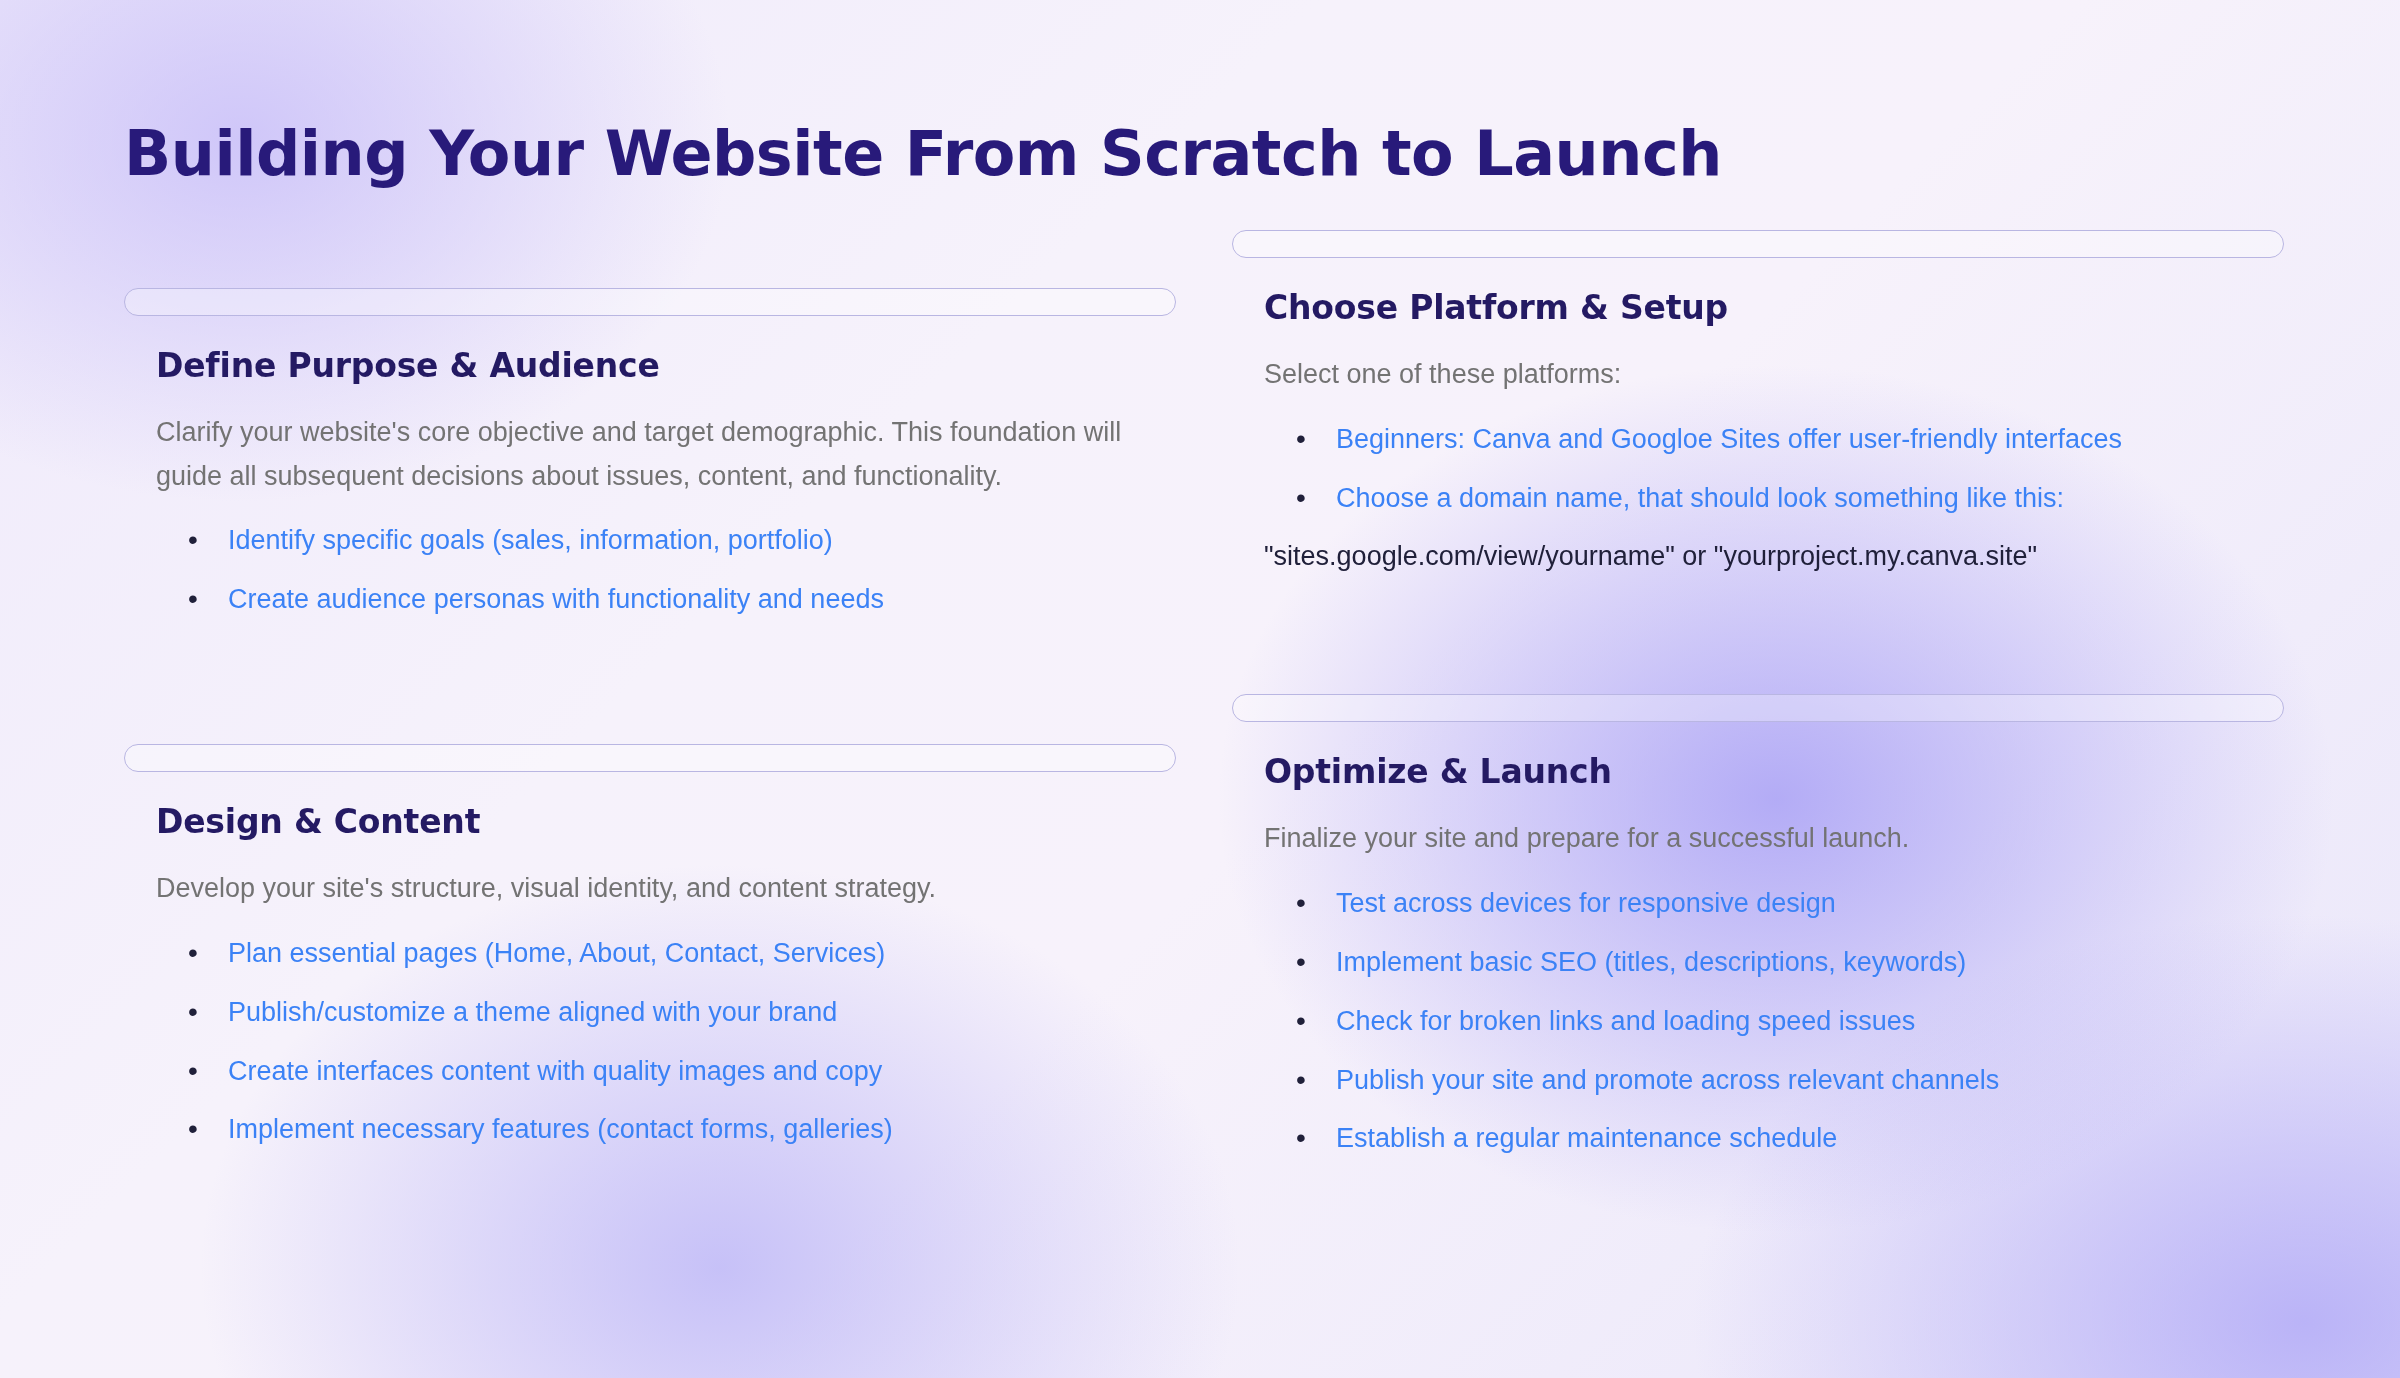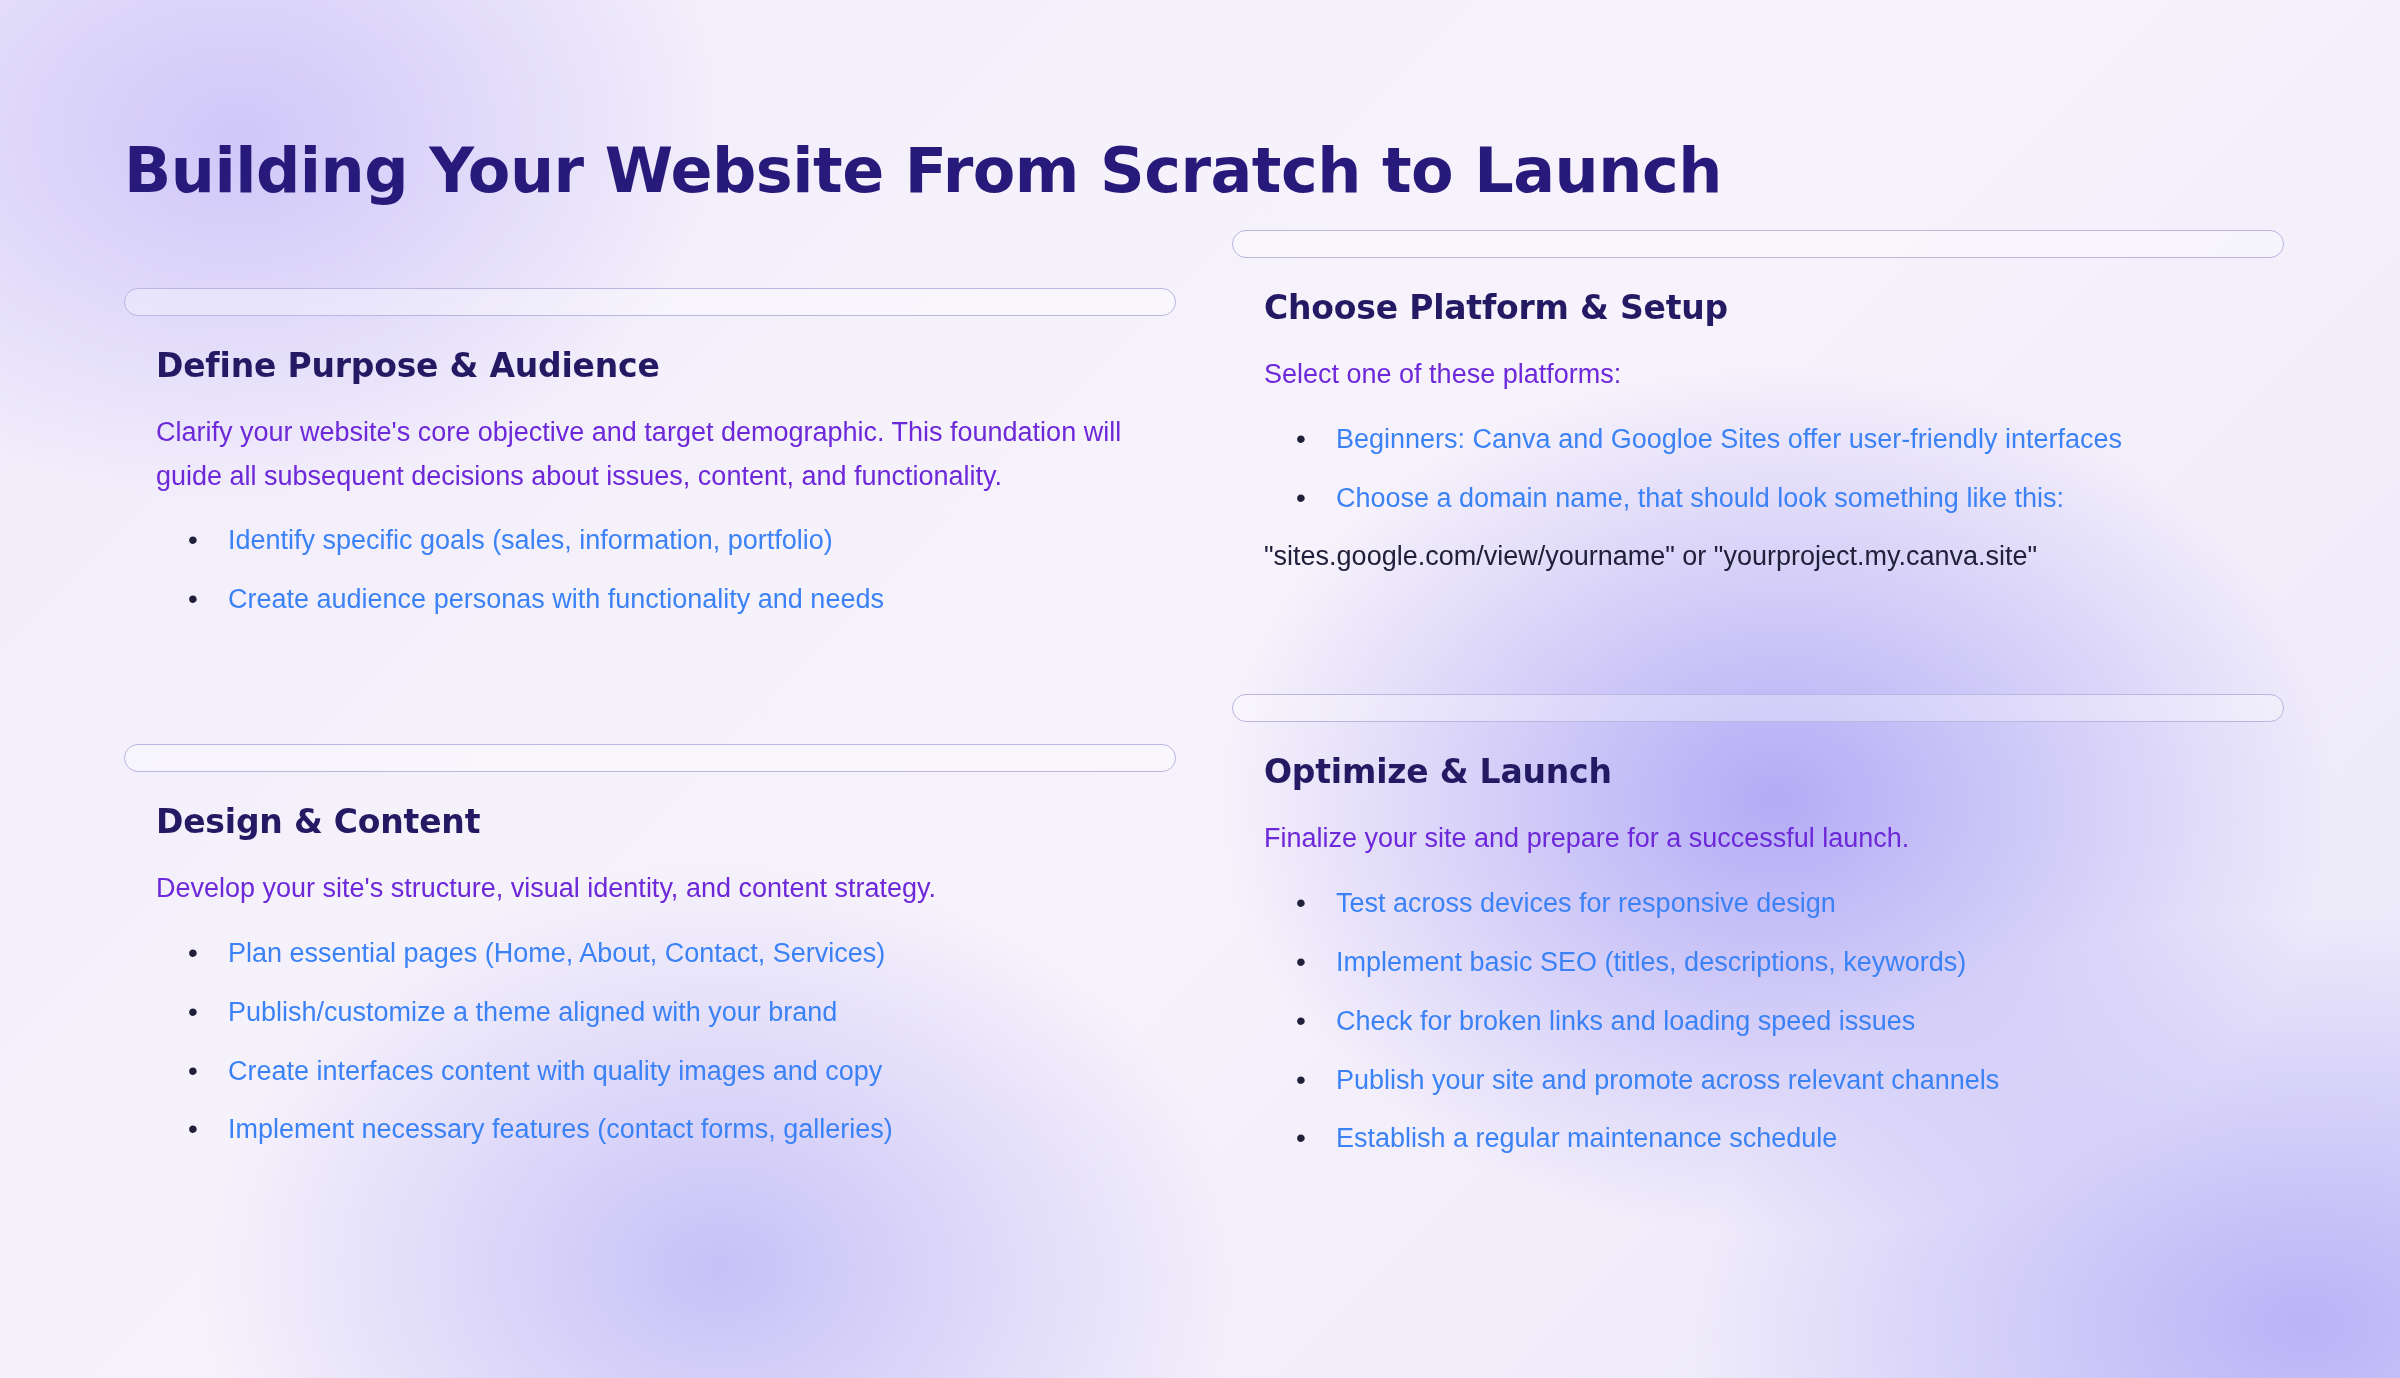--- a/index.html
+++ b/index.html
@@ -23,21 +23,21 @@
   .page {
     position: relative;
     width: 2400px;
     height: 1378px;
     padding: 0;
   }
 
   .page-title {
     position: absolute;
     left: 124px;
-    top: 94px;
+    top: 77px;
     font-size: 62px;
     line-height: 1.12;
     font-weight: 800;
     letter-spacing: -0.5px;
     color: #281a7a;
     font-family: "DejaVu Sans", sans-serif;
   }
 
   .grid {
     position: absolute;
@@ -70,21 +70,21 @@
     font-weight: 800;
     font-size: 33px;
     color: #241a63;
     letter-spacing: -0.2px;
     margin: 0 0 26px 32px;
   }
 
   .card-para {
     font-size: 27px;
     line-height: 1.62;
-    color: #6d28d9;
+    color: #737373;
     margin: 0 0 22px 32px;
     max-width: 980px;
   }
 
   ul.card-list {
     list-style: none;
     margin: 0 0 8px 0;
     padding: 0;
   }
   ul.card-list li {

